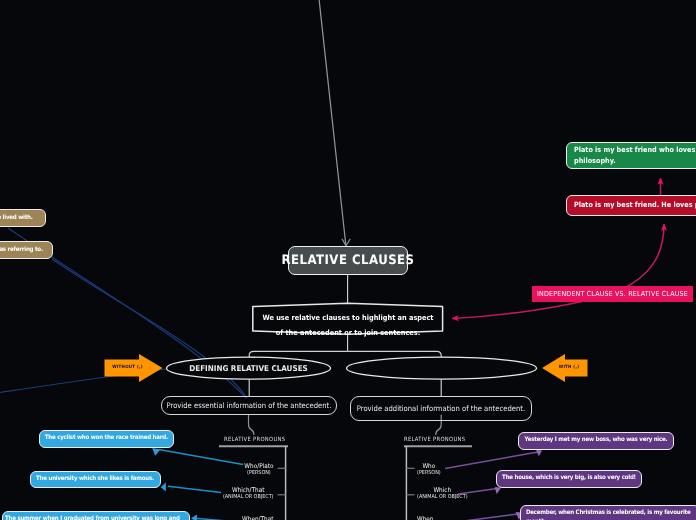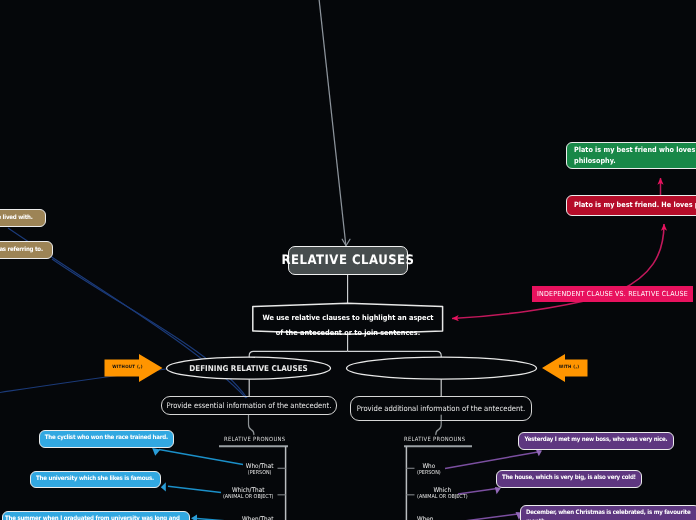--- a/index.html
+++ b/index.html
@@ -137,21 +137,21 @@
   <div class="atag" style="left:106px;top:358.5px;width:43px;height:17px;">WITHOUT (,)</div>
   <div class="atag" style="left:551px;top:358.5px;width:36px;height:17px;">WITH (,)</div>
 
   <div class="obox" style="left:161px;top:396px;width:176px;height:19px;">Provide essential information of the antecedent.</div>
   <div class="obox" style="left:350px;top:396px;width:182px;height:25px;">Provide additional information of the antecedent.</div>
 
   <div class="brhead" style="left:224px;top:436.5px;">RELATIVE PRONOUNS</div>
   <div class="brhead" style="left:404px;top:436.5px;">RELATIVE PRONOUNS</div>
 
   <div class="bitem bitem-l" style="right:422.5px;top:462px;">
-    <span class="w">Who/That</span>
+    <span class="w">Who/Plato</span>
     <span class="d">(PERSON)</span>
   </div>
   <div class="bitem bitem-l" style="right:422.5px;top:486.0px;">
     <span class="w">Which/That</span>
     <span class="d">(ANIMAL OR OBJECT)</span>
   </div>
   <div class="bitem bitem-l" style="right:422.5px;top:515px;">
     <span class="w">When/That</span>
 
   </div>

